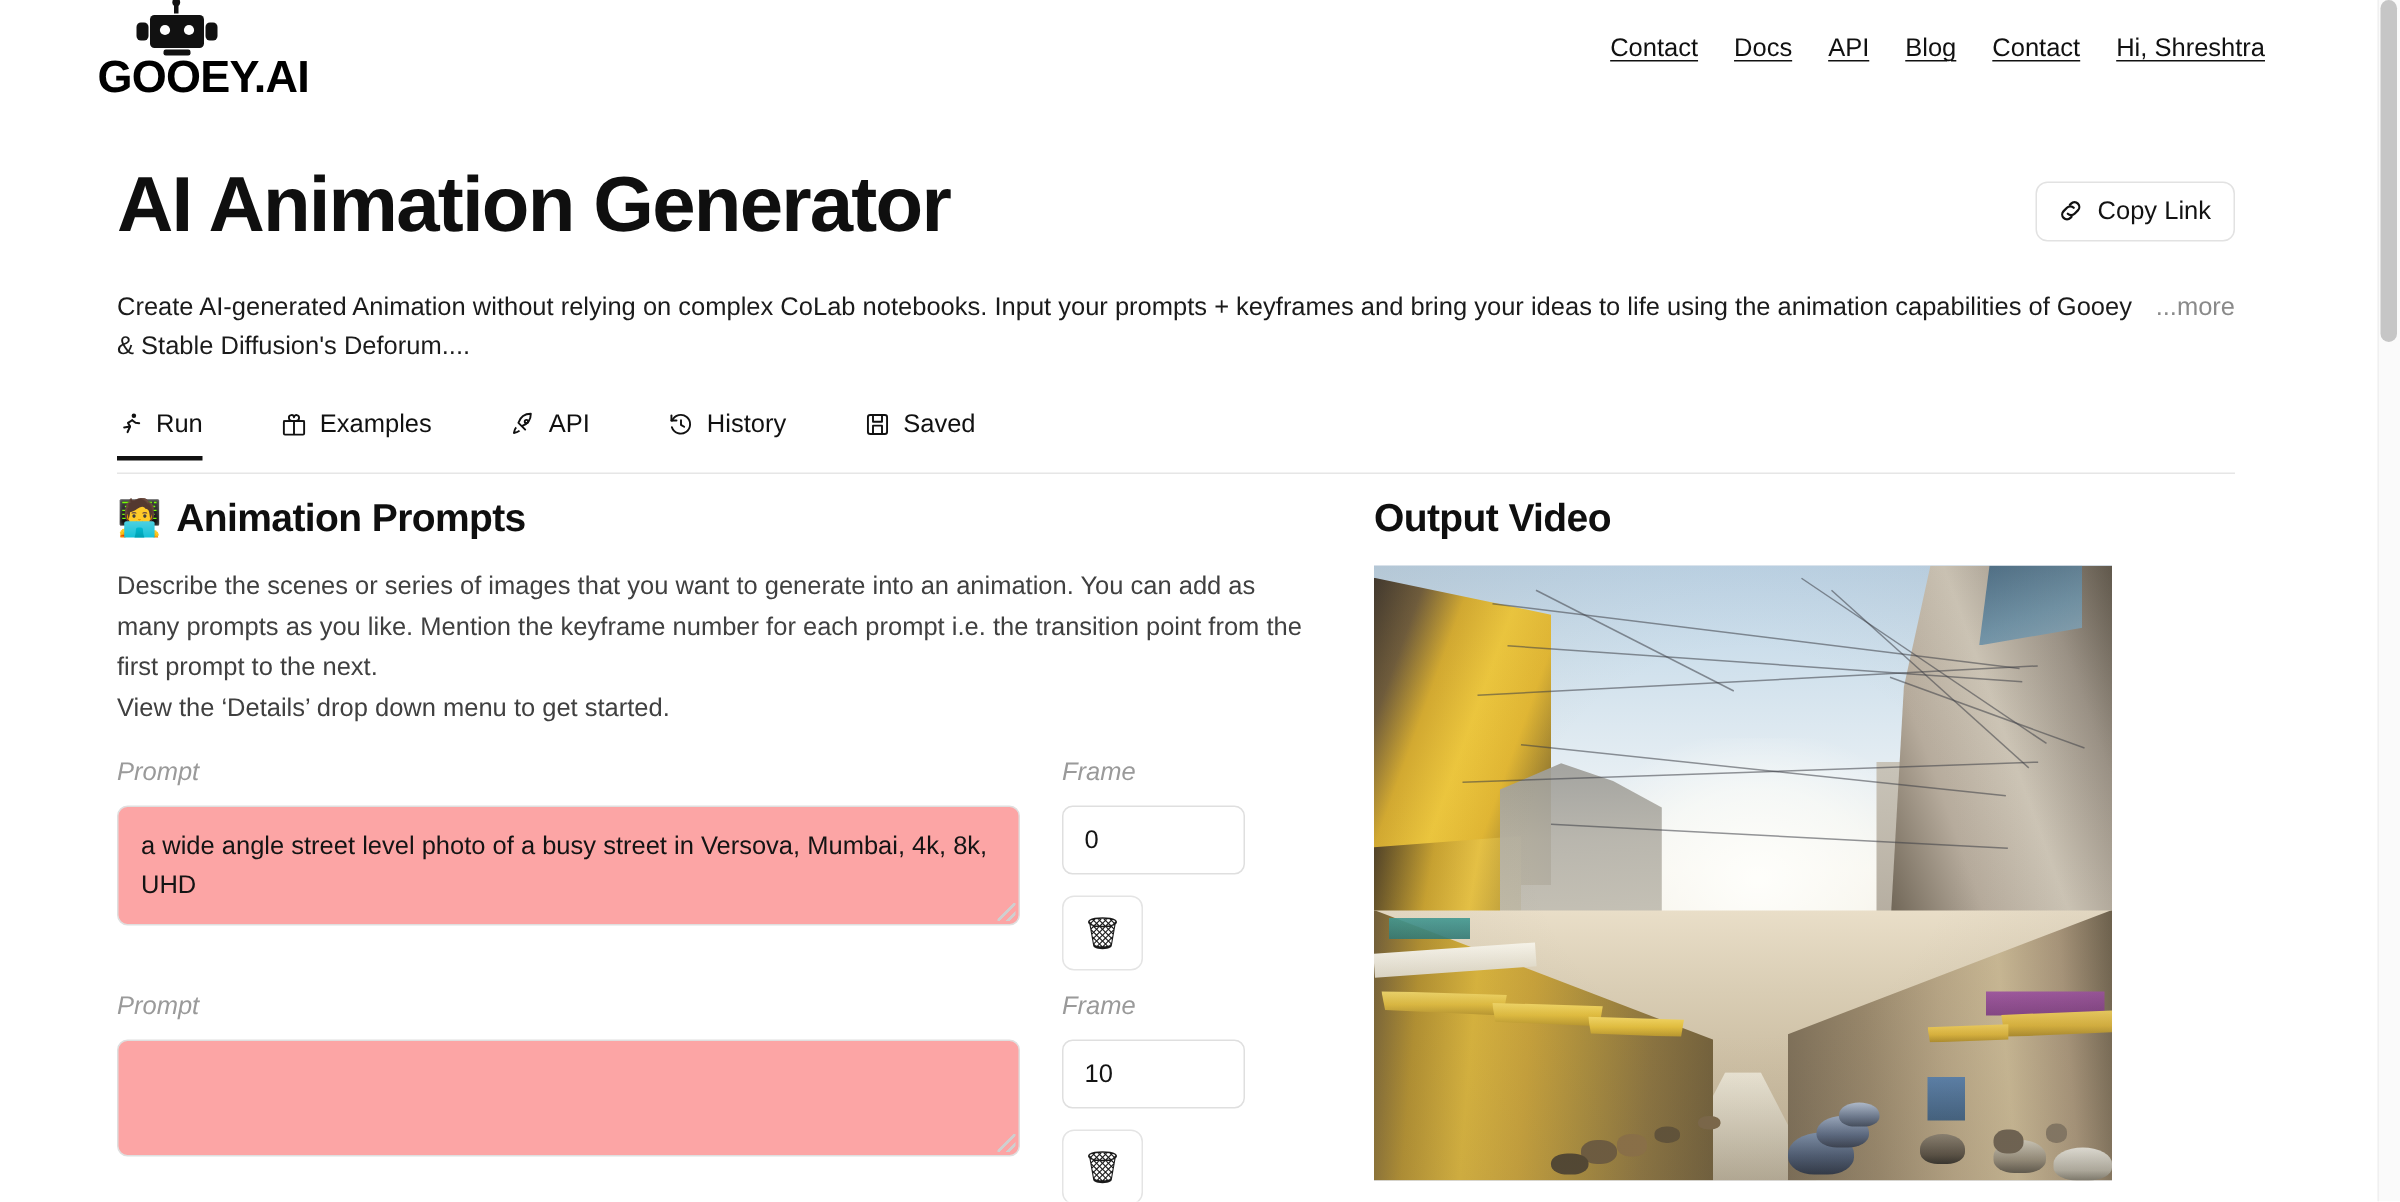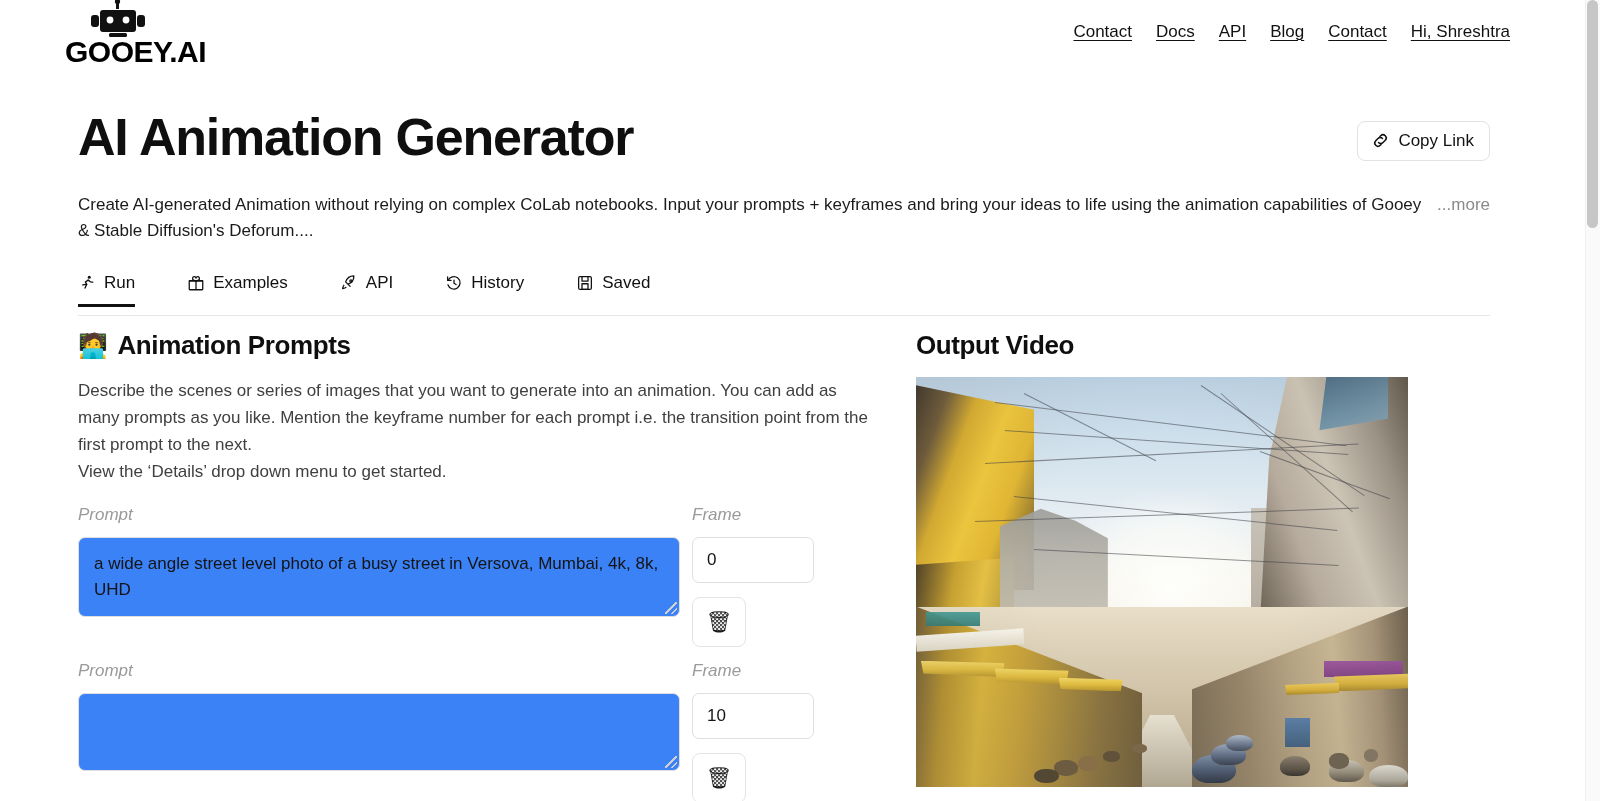--- a/index.html
+++ b/index.html
@@ -89,30 +89,30 @@
     color: #0f0f0f;
   }
   .emoji { font-size: 24px; line-height: 1; }
 
   .helper {
     font-size: 17px; line-height: 27px; color: #404040;
     width: 800px; margin-bottom: 20px;
   }
 
   
-  .prompt-row { display: flex; gap: 12px; margin-bottom: 14px; }
+  .prompt-row { display: flex; gap: 28px; margin-bottom: 14px; }
   .prompt-col { width: 602px; }
   .frame-col { width: 122px; }
   .field-label {
     font-size: 17px; font-style: italic; color: #9a9a9a;
     margin-bottom: 12px; display: block;
   }
   .textarea-box {
     width: 602px; min-height: 78px;
-    border: 1px solid #dfdfdf; border-radius: 7px; background: #3b82f6;
+    border: 1px solid #dfdfdf; border-radius: 7px; background: #fca5a5;
     padding: 13px 15px; font-size: 17px; line-height: 26px;
     color: #141414; position: relative; overflow: hidden;
   }
   .resize-grip {
     position: absolute; right: 2px; bottom: 2px; width: 12px; height: 12px;
     background:
       linear-gradient(135deg, transparent 45%, #cfcfcf 45%, #cfcfcf 55%, transparent 55%),
       linear-gradient(135deg, transparent 72%, #cfcfcf 72%, #cfcfcf 82%, transparent 82%);
   }
   .num-input {

